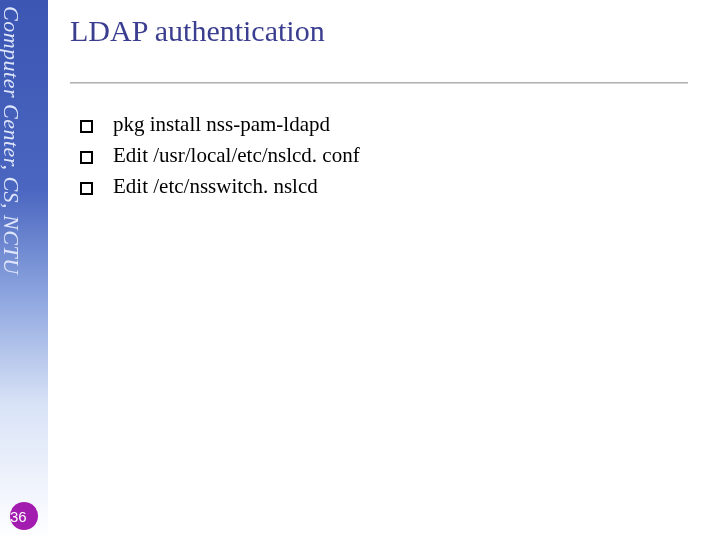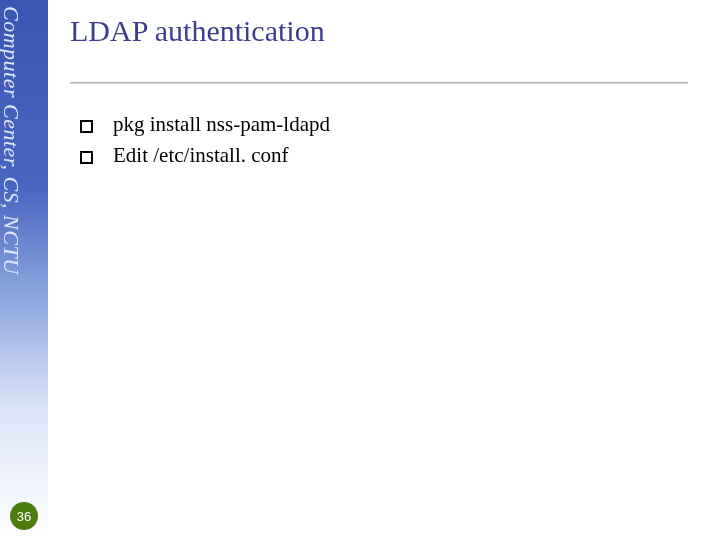--- a/index.html
+++ b/index.html
@@ -33,27 +33,26 @@
     color: #dfe6fb;
     letter-spacing: 0.5px;
   }
   .page-number {
     position: absolute;
     left: 10px;
     bottom: 10px;
     width: 28px;
     height: 28px;
     border-radius: 50%;
-    background: #4d7c0f;
+    background: #a21caf;
     color: #ffffff;
     font-family: Arial, sans-serif;
-    font-size: 13px;
+    font-size: 15px;
     display: flex;
     align-items: center;
-    justify-content: center;
   }
   .content {
     position: absolute;
     left: 70px;
     top: 14px;
     right: 20px;
   }
   .title {
     font-size: 30px;
     color: #3b3e8f;
@@ -105,16 +104,20 @@
 <div class="content">
   <div class="title">LDAP authentication</div>
   <div class="title-rule"></div>
   <div class="bullets">
     <div class="bullet-row">
       <span class="bullet-box"></span>
       <span class="bullet-text">pkg install nss-pam-ldapd</span>
     </div>
     <div class="bullet-row">
       <span class="bullet-box"></span>
-      <span class="bullet-text">Edit /etc/install. conf</span>
+      <span class="bullet-text">Edit /usr/local/etc/nslcd. conf</span>
+    </div>
+    <div class="bullet-row">
+      <span class="bullet-box"></span>
+      <span class="bullet-text">Edit /etc/nsswitch. nslcd</span>
     </div>
   </div>
 </div>
 
 </body></html>

